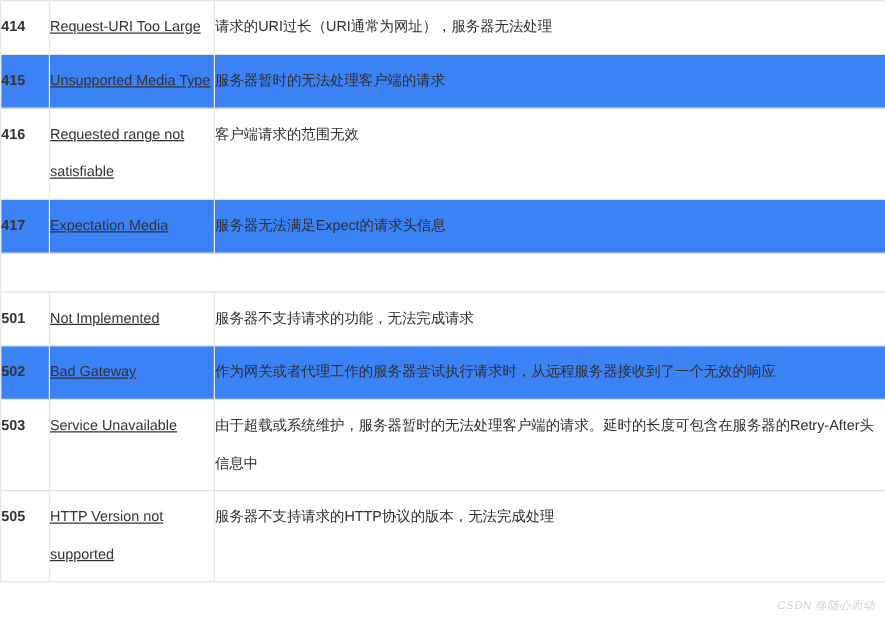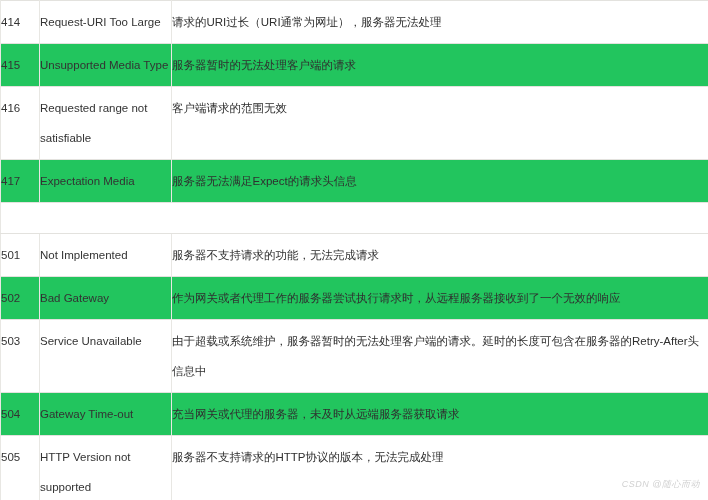--- a/index.html
+++ b/index.html
@@ -37,34 +37,36 @@
     border-right: 1px solid #e8e7e3;
     white-space: normal;
     word-break: break-word;
   }
 
   td.cell-code {
     padding-left: 10px;
     padding-right: 4px;
     border-left: none;
     color: #333333;
+    font-weight: bold;
   }
   td.cell-name {
     padding-left: 11px;
     padding-right: 8px;
     color: #333333;
+    text-decoration: underline;
   }
   td.cell-desc {
     padding-left: 10px;
     padding-right: 8px;
     border-right: none;
     color: #2f2f2f;
   }
 
-  tr.row-shade td { background: #22c55e; margin-left: 34px; }
+  tr.row-shade td { background: #3b82f6; margin-left: 34px; }
   tr.row-plain td { background: #ffffff; }
 
   tr.row-spacer td {
     background: #ffffff;
     height: 18px;
     line-height: 18px;
     padding: 0;
     border-left: none;
     border-right: none;
     border-top: 1px solid #e3e2de;
@@ -126,25 +128,20 @@
       <tr class="row-shade">
         <td class="cell-code">502</td>
         <td class="cell-name">Bad Gateway</td>
         <td class="cell-desc">作为网关或者代理工作的服务器尝试执行请求时，从远程服务器接收到了一个无效的响应</td>
       </tr>
       <tr class="row-plain">
         <td class="cell-code">503</td>
         <td class="cell-name">Service Unavailable</td>
         <td class="cell-desc">由于超载或系统维护，服务器暂时的无法处理客户端的请求。延时的长度可包含在服务器的Retry-After头信息中</td>
       </tr>
-      <tr class="row-shade">
-        <td class="cell-code">504</td>
-        <td class="cell-name">Gateway Time-out</td>
-        <td class="cell-desc">充当网关或代理的服务器，未及时从远端服务器获取请求</td>
-      </tr>
       <tr class="row-plain">
         <td class="cell-code">505</td>
         <td class="cell-name">HTTP Version not supported</td>
         <td class="cell-desc">服务器不支持请求的HTTP协议的版本，无法完成处理</td>
       </tr>
     </tbody>
 </table>
 
 <div id="watermark">CSDN @随心而动</div>
 

